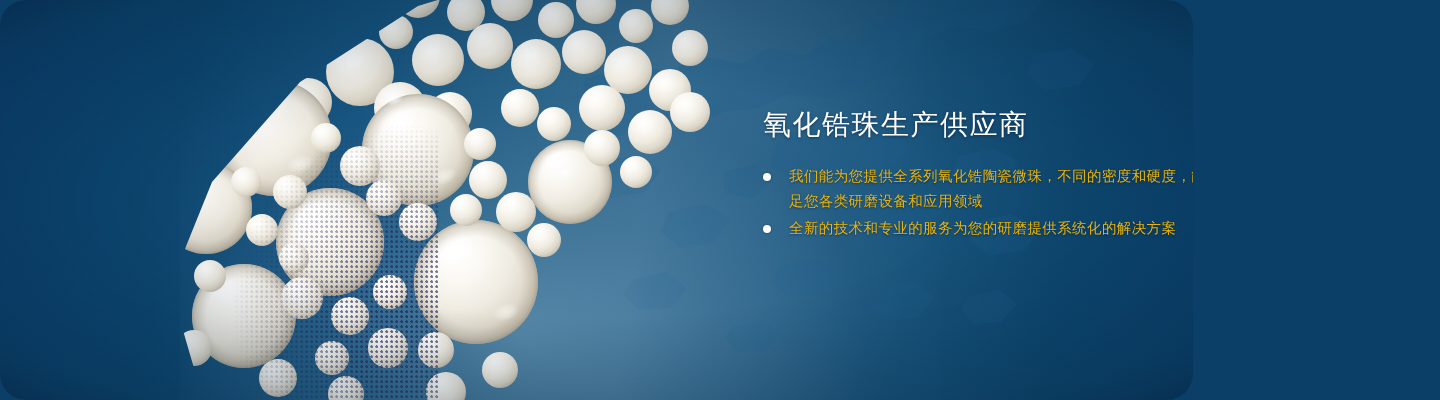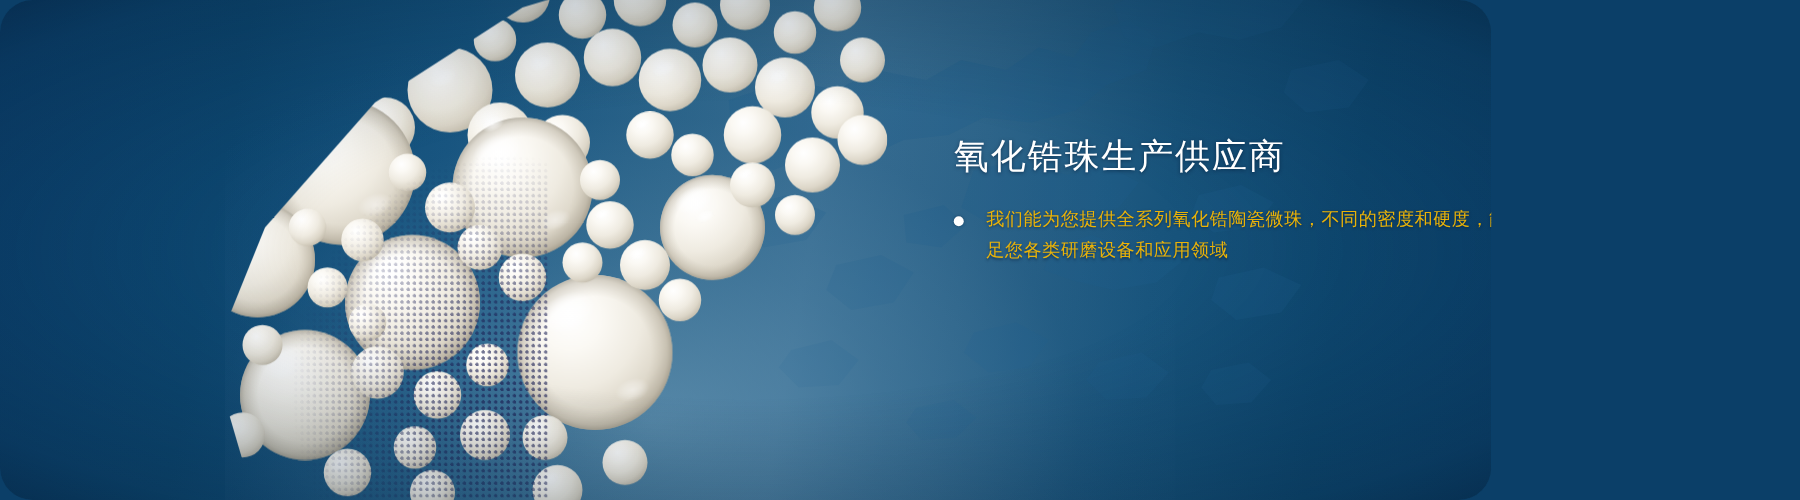--- a/index.html
+++ b/index.html
@@ -330,16 +330,20 @@
 
   <div class="copy">
 
     <h1 class="headline">氧化锆珠生产供应商</h1>
 
     <ul class="bullets">
       <li class="bullet">
         <span class="bullet-dot"></span>
         <span class="bullet-text">我们能为您提供全系列氧化锆陶瓷微珠，不同的密度和硬度，能满足您各类研磨设备和应用领域</span>
       </li>
+      <li class="bullet">
+        <span class="bullet-dot"></span>
+        <span class="bullet-text">全新的技术和专业的服务为您的研磨提供系统化的解决方案</span>
+      </li>
     </ul>
 
   </div>
 </div>
 
 </body></html>

